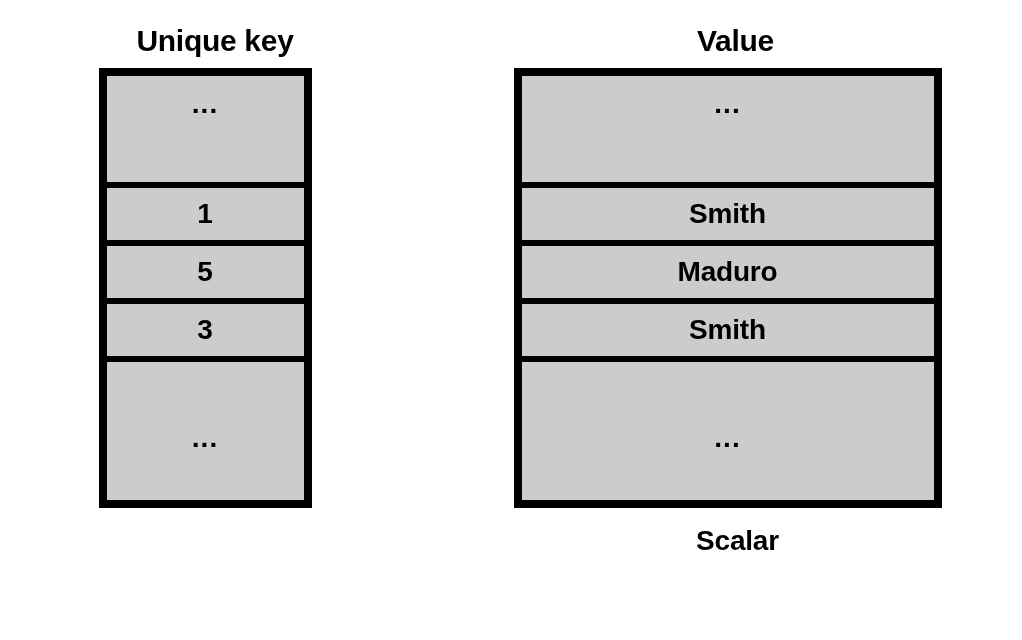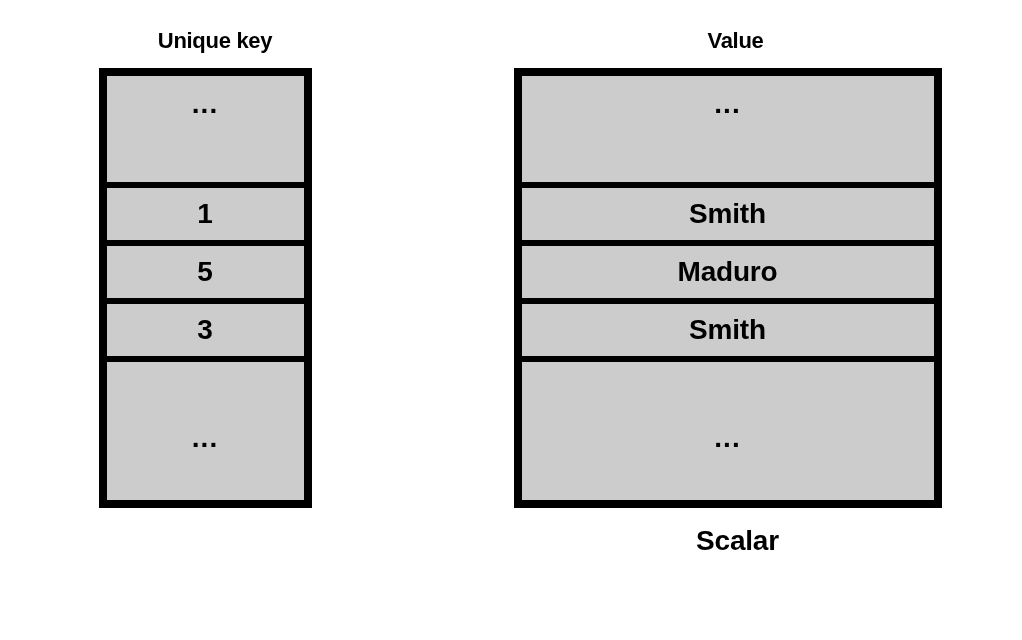--- a/index.html
+++ b/index.html
@@ -29,21 +29,21 @@
     flex-direction: column;
     align-items: center;
   }
   #col-key   { left: 60px;  top: 24px; width: 290px; }
   #col-value { left: 500px; top: 24px; width: 455px; }
 
   
   .col-heading {
     font-family: "Liberation Sans", sans-serif;
     font-weight: bold;
-    font-size: 22px;
+    font-size: 30px;
     line-height: 34px;
     color: #000000;
     letter-spacing: -0.3px;
     white-space: nowrap;
     margin-bottom: 10px;
     text-align: right;
   }
   #col-key .col-heading   { margin-left: 20px; }
   #col-value .col-heading { margin-left: 16px; }
 

